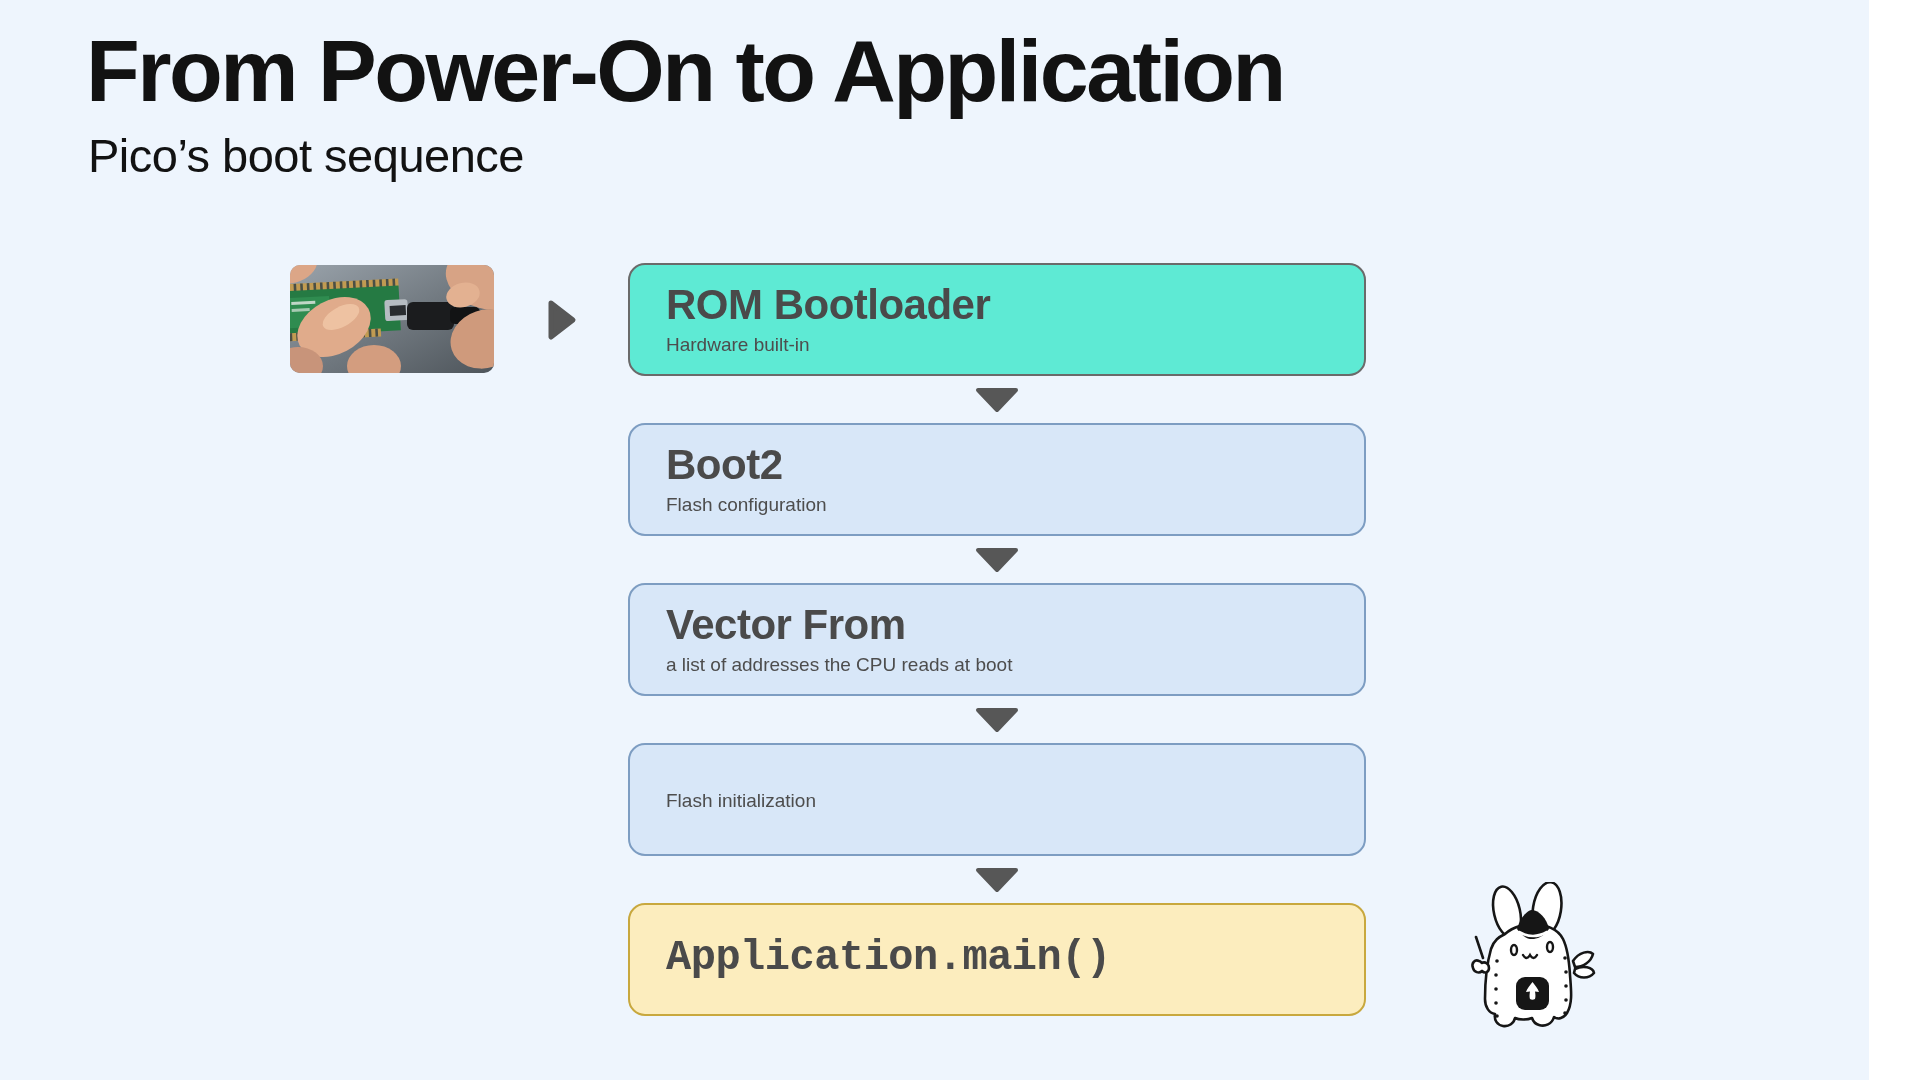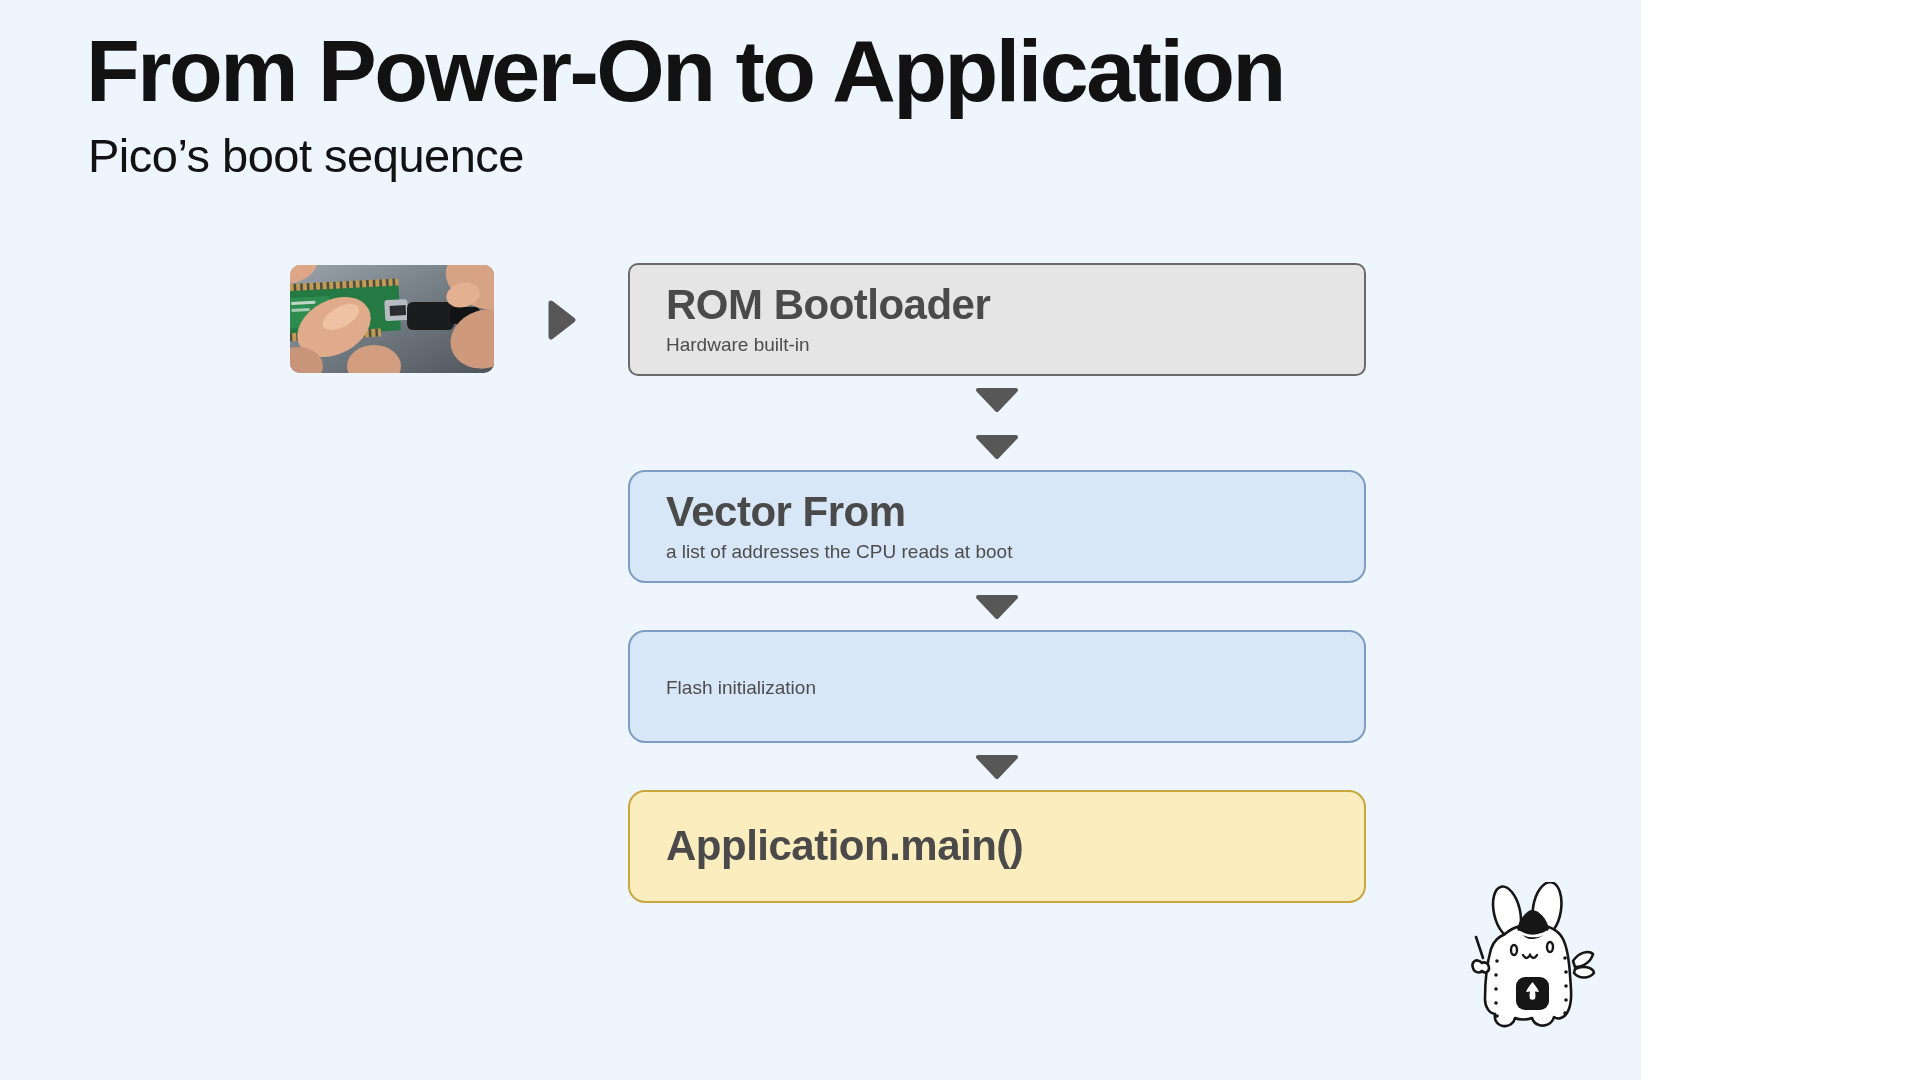--- a/index.html
+++ b/index.html
@@ -1,18 +1,18 @@
 <!DOCTYPE html>
 <html><head>
 <meta charset="utf-8">
 <style>
   html, body { margin: 0; padding: 0; background: #ffffff; }
   .slide {
     position: relative;
-    width: 1641px;
+    width: 1869px;
     height: 1080px;
     background: #eef5fd;
     overflow: hidden;
     font-family: "Liberation Sans", sans-serif;
     color: #121212;
   }
   .page-title {
     position: absolute;
     left: 86px;
     top: 20px;
@@ -62,23 +62,23 @@
   .step {
     box-sizing: border-box;
     height: 113px;
     border-radius: 17px;
     border: 2.5px solid #888;
     padding: 10px 36px 12px 36px;
     display: flex;
     flex-direction: column;
     justify-content: center;
   }
-  .step-gray   { background: #e5e5e5; border-color: #6a6a6a; border-radius: 10px; }
+  .step-gray   { background: #5eead4; border-color: #6a6a6a; }
   .step-blue   { background: #d8e7f8; border-color: #7d9dc2; }
-  .step-yellow { background: #fcedbe; border-color: #c8a83e; }
+  .step-yellow { background: #fcedbe; border-color: #c8a83e; font-family: Liberation Mono, monospace; }
   .step-title {
     font-size: 42px;
     font-weight: 700;
     color: #4a4a4a;
     line-height: 1.12;
     letter-spacing: -0.5px;
     white-space: nowrap;
   }
   .step-sub {
     font-size: 19px;
@@ -165,20 +165,24 @@
       <span class="step-title">ROM Bootloader</span>
       <span class="step-sub">Hardware built-in</span>
     </div>
 
     <div class="arrow-row">
       <svg width="44" height="26" viewBox="0 0 44 26">
         <path d="M3,3 L41,3 L22,23 Z" fill="#575757" stroke="#575757" stroke-width="4" stroke-linejoin="round"></path>
       </svg>
     </div>
 
+    <div class="step step-blue">
+      <span class="step-title">Boot2</span>
+      <span class="step-sub">Flash configuration</span>
+    </div>
 
     <div class="arrow-row">
       <svg width="44" height="26" viewBox="0 0 44 26">
         <path d="M3,3 L41,3 L22,23 Z" fill="#575757" stroke="#575757" stroke-width="4" stroke-linejoin="round"></path>
       </svg>
     </div>
 
     <div class="step step-blue">
       <span class="step-title">Vector From</span>
       <span class="step-sub">a list of addresses the CPU reads at boot</span>

